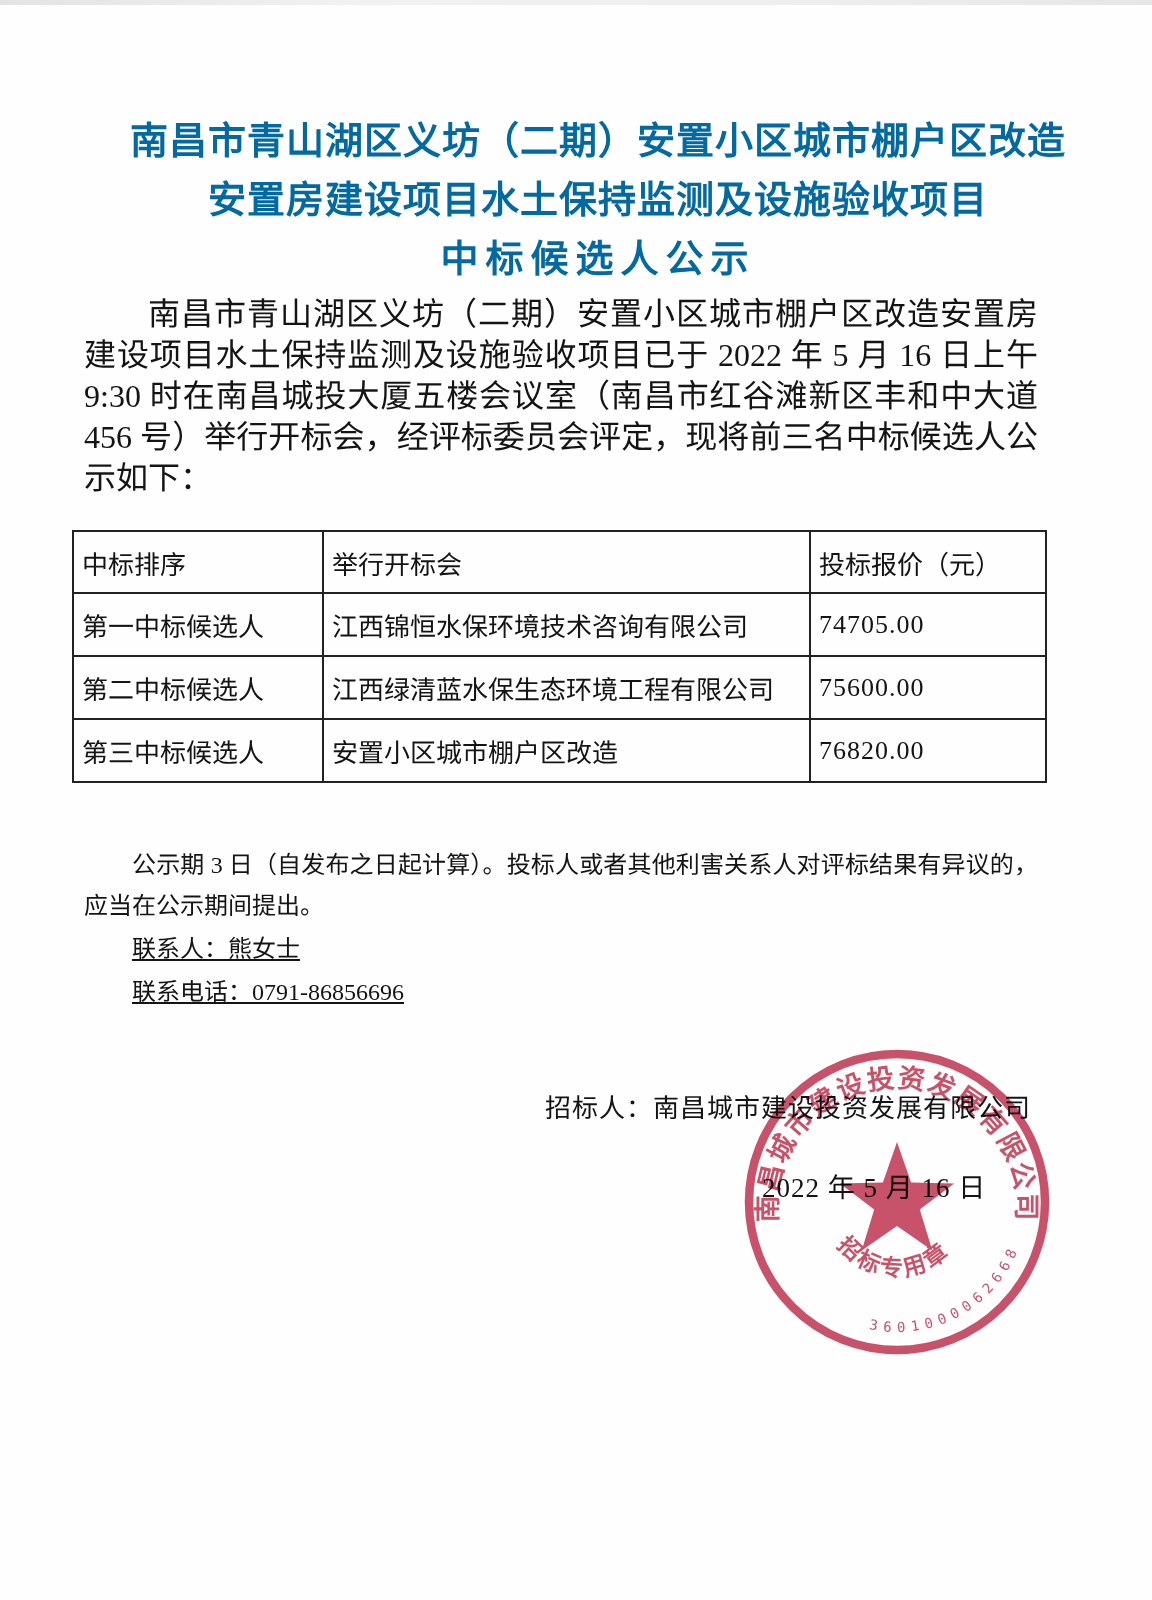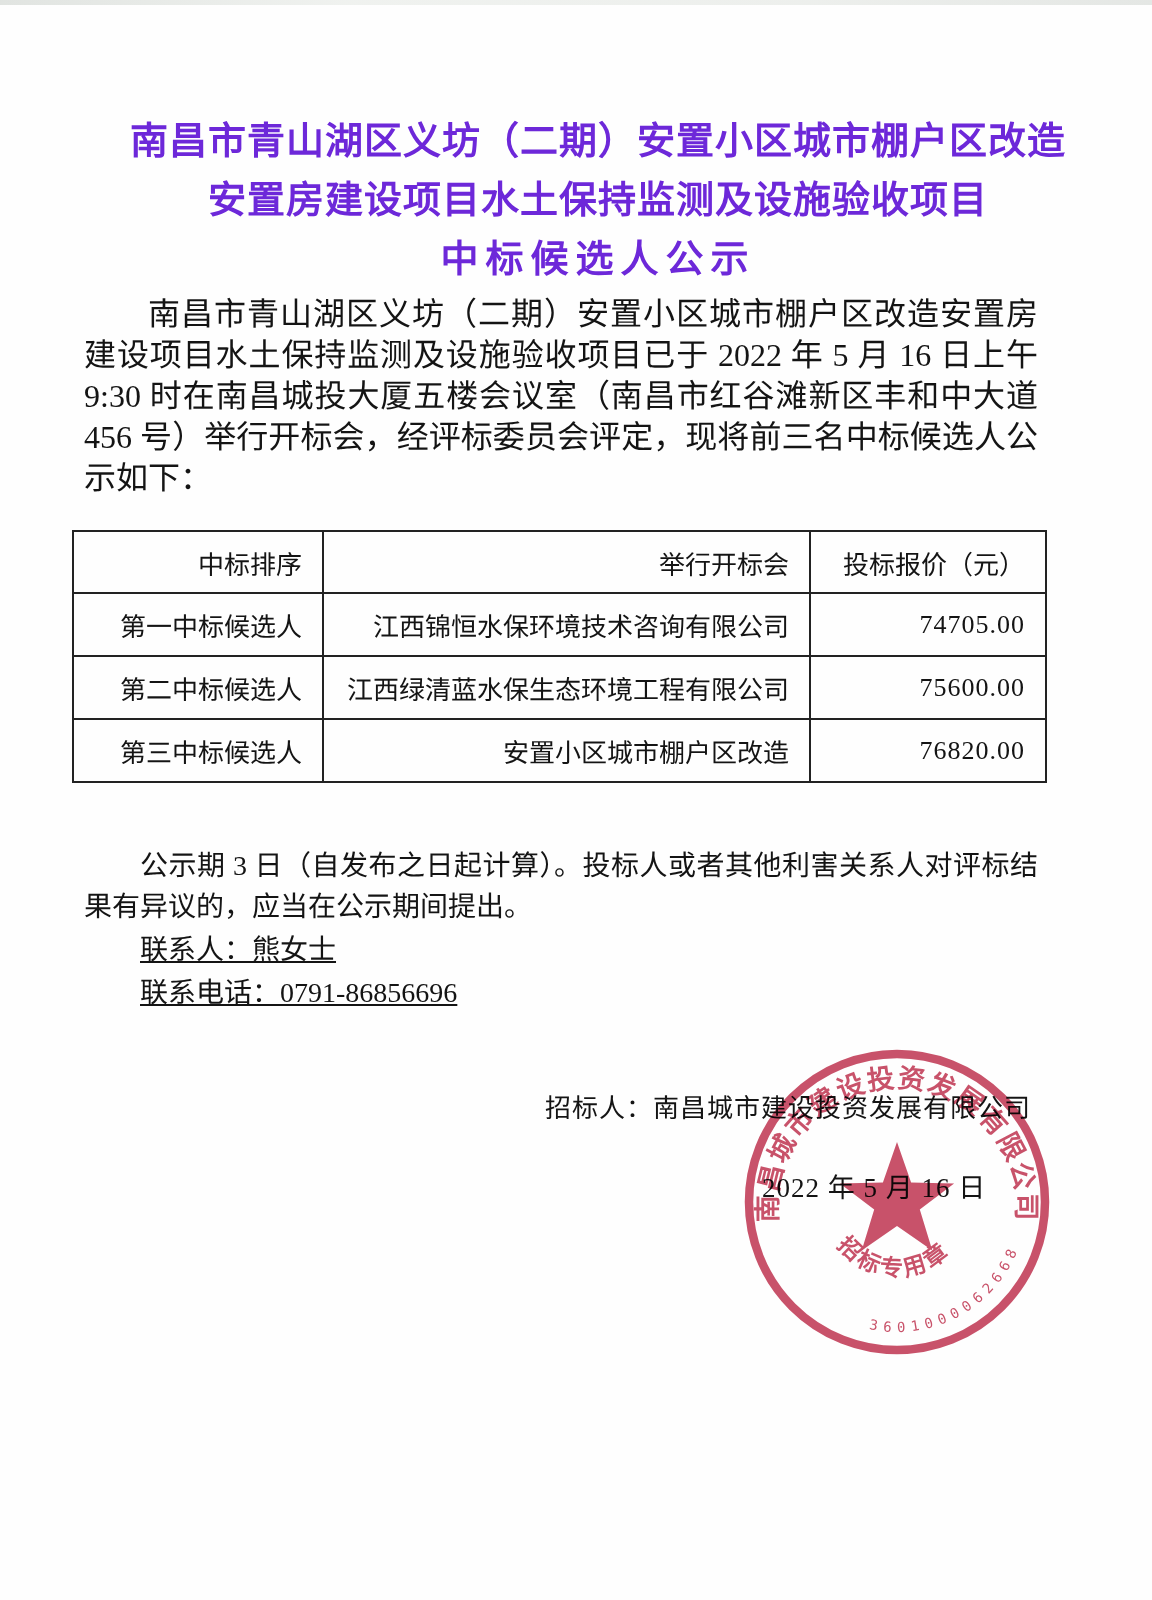--- a/index.html
+++ b/index.html
@@ -22,21 +22,21 @@
 
   
   .title-block {
     position: absolute; top: 112px; left: 0; width: 100%;
     text-align: center;
     font-family: "Liberation Sans", "DejaVu Sans", sans-serif;
     font-weight: 700;
     font-size: 38px;
     line-height: 59px;
     letter-spacing: 1px;
-    color: #6d28d9;
+    color: #0369a1;
     padding-left: 44px;
   }
   .title-line-3 { letter-spacing: 7px; }
 
   
   .intro {
     position: absolute; top: 294px; left: 84px; width: 954px;
     font-size: 32px; line-height: 41px;
     text-align: justify;
     text-indent: 2em;
@@ -45,38 +45,38 @@
   
   table.bid-table {
     position: absolute; top: 530px; left: 72px;
     width: 973px;
     border-collapse: collapse;
     table-layout: fixed;
     font-size: 26px;
   }
   .bid-table th, .bid-table td {
     border: 2.5px solid #222;
-    text-align: right;
+    text-align: left;
     vertical-align: middle;
     font-weight: normal;
-    padding: 0 20px;
+    padding: 0 8px;
     overflow: hidden;
     white-space: nowrap;
   }
   .bid-table thead tr { height: 62px; }
   .bid-table tbody tr { height: 63px; border-radius: 16px; }
   .col-rank  { width: 250px; }
   .col-name  { width: 487px; }
   .col-price { width: 236px; }
   .price-cell { font-family: "Liberation Serif", "DejaVu Serif", serif; letter-spacing: 1px; }
 
   
   .notice-block {
     position: absolute; top: 845px; left: 84px; width: 954px;
-    font-size: 28px; line-height: 41px;
+    font-size: 24px; line-height: 41px;
     text-align: justify;
   }
   .notice-block p { text-indent: 2em; }
   .notice-block .contact-line { margin-top: 2px; text-decoration: underline; }
 
   
   .tenderer-line {
     position: absolute; top: 1087px; left: 545px;
     font-size: 26px; letter-spacing: 1px; white-space: nowrap;
   }

